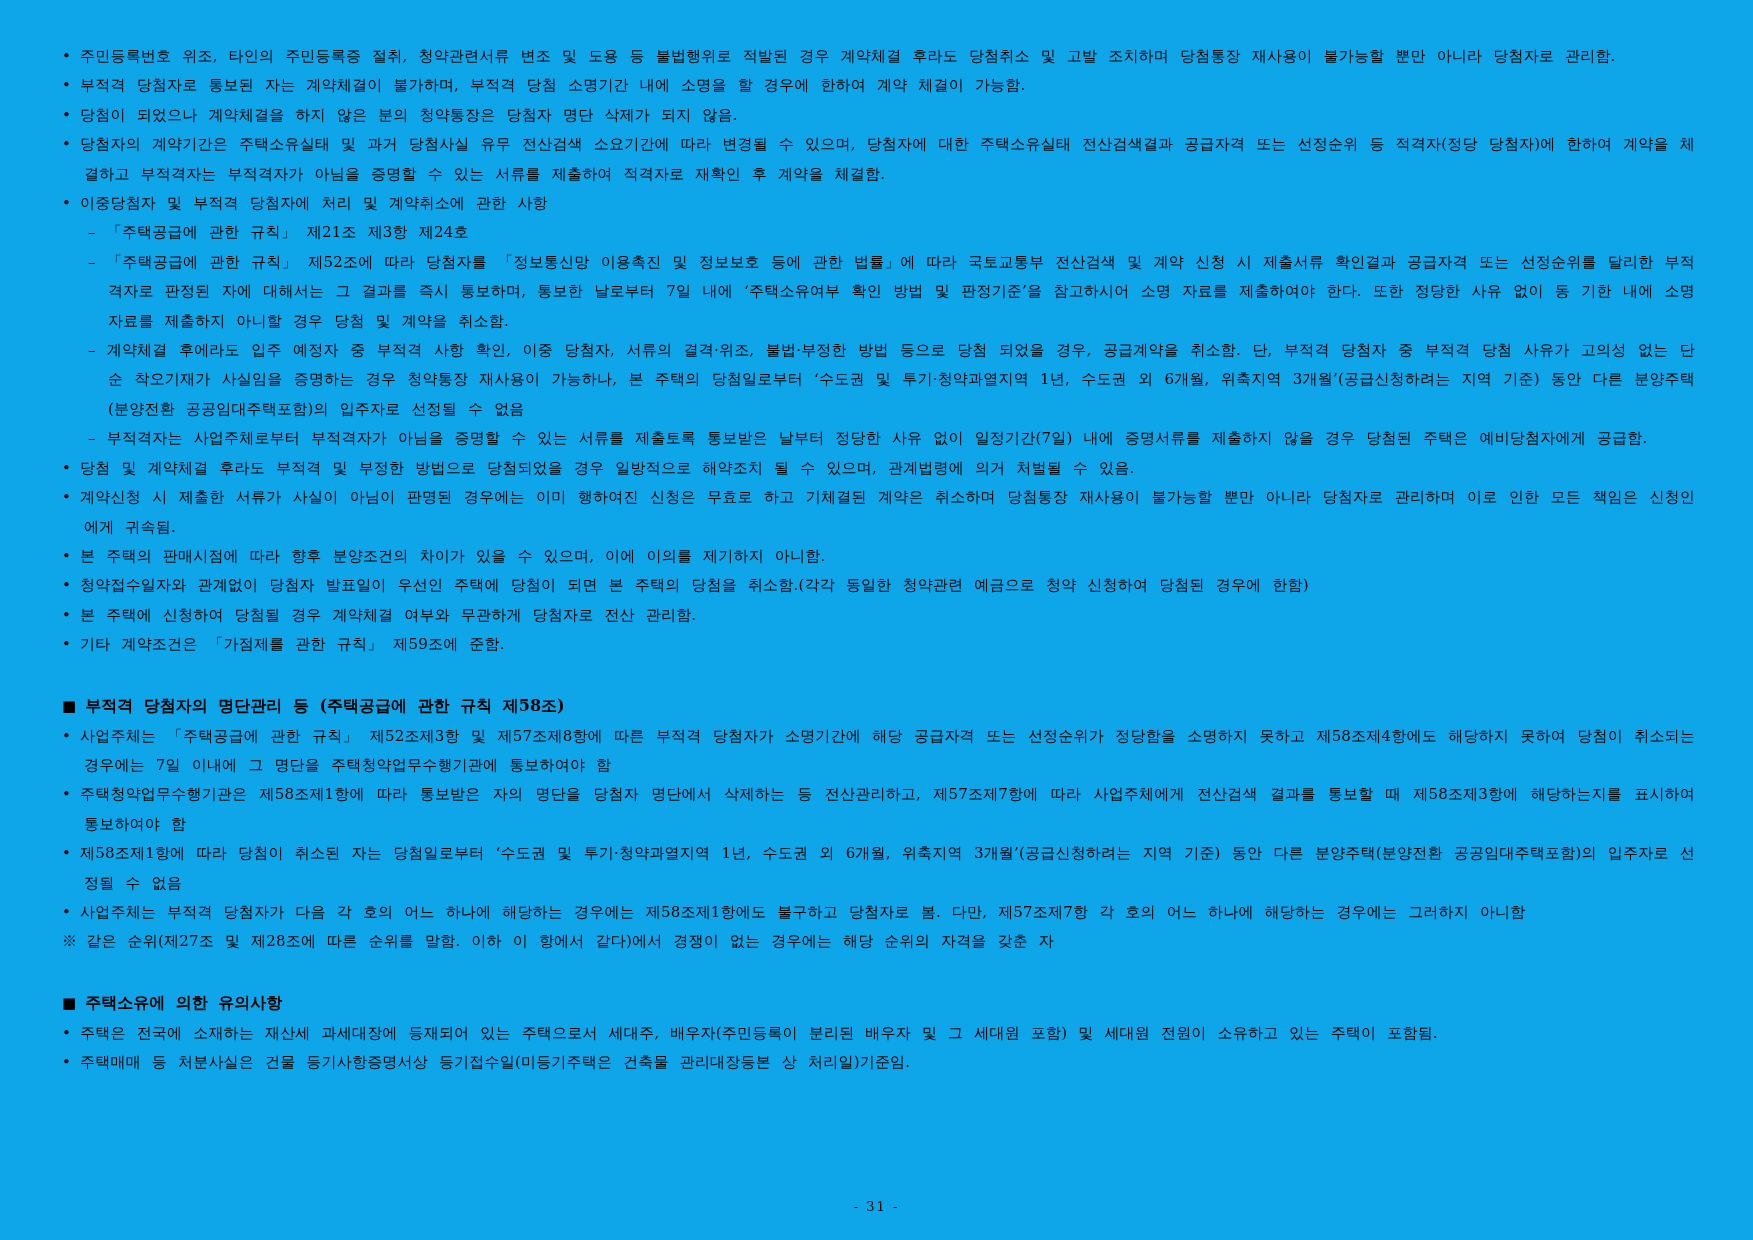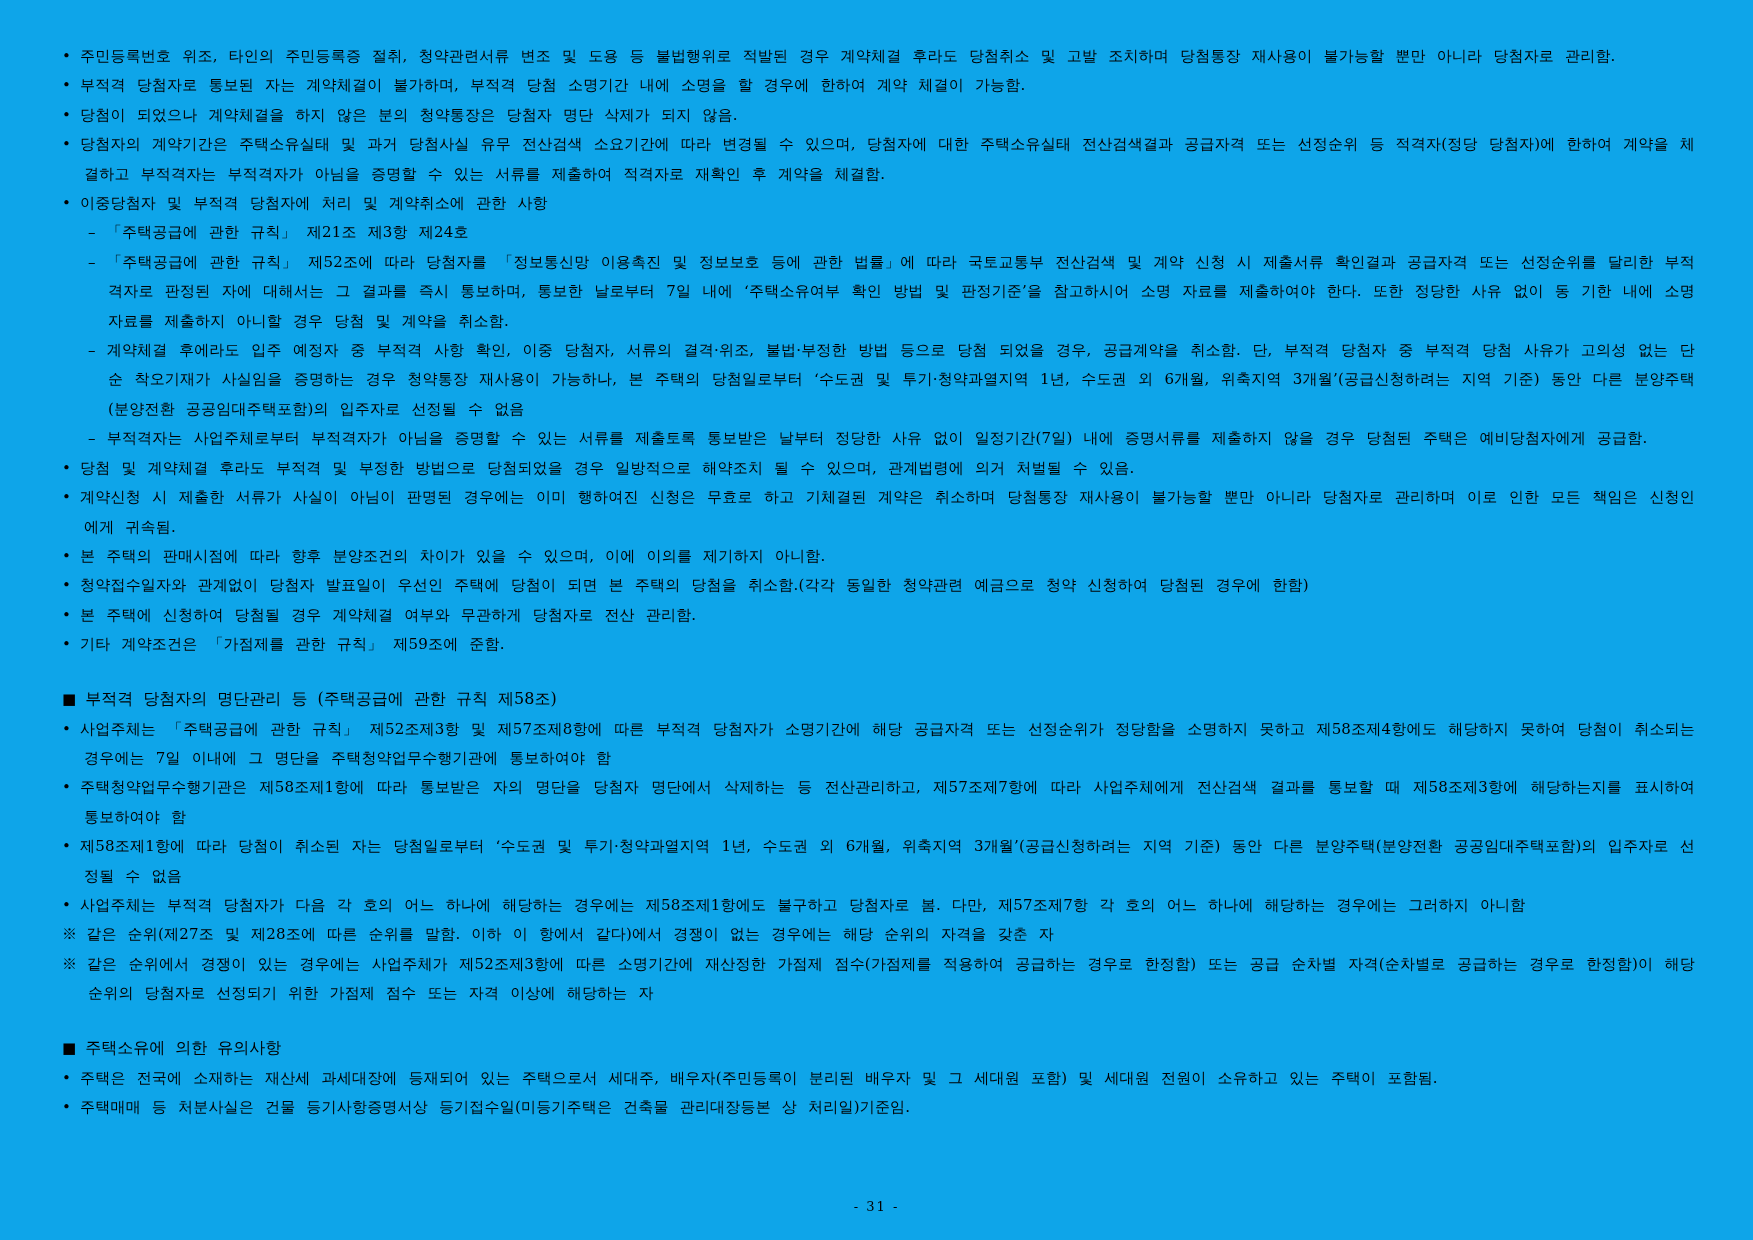--- a/index.html
+++ b/index.html
@@ -28,23 +28,23 @@
   }
   
   .b { padding-left: 22px; text-indent: -22px; }
   
   .d { margin-left: 26px; padding-left: 20px; text-indent: -20px; }
   
   .n { padding-left: 26px; text-indent: -26px; }
   .mk { margin-right: 9px; }
   .d .mk { margin-right: 11px; }
   .heading {
-    margin: 24px 0 1px 0;
+    margin: 31px 0 1px 0;
     font-size: 16px;
-    font-weight: normal;
+    font-weight: bold;
     line-height: 30px;
     text-align: left;
     word-spacing: 5px;
   }
   .heading .sq { margin-right: 9px; font-size: 15px; }
   .footer {
     position: absolute;
     left: 0;
     bottom: 26px;
     width: 100%;
@@ -76,21 +76,20 @@
     <p class="item b"><span class="mk">•</span><span>기타 계약조건은 「가점제를 관한 규칙」 제59조에 준함.</span></p>
   </section>
 
   <section>
     <h2 class="heading"><span class="sq">■</span><span>부적격 당첨자의 명단관리 등 (주택공급에 관한 규칙 제58조)</span></h2>
     <p class="item b"><span class="mk">•</span><span>사업주체는 「주택공급에 관한 규칙」 제52조제3항 및 제57조제8항에 따른 부적격 당첨자가 소명기간에 해당 공급자격 또는 선정순위가 정당함을 소명하지 못하고 제58조제4항에도 해당하지 못하여 당첨이 취소되는 경우에는 7일 이내에 그 명단을 주택청약업무수행기관에 통보하여야 함</span></p>
     <p class="item b"><span class="mk">•</span><span>주택청약업무수행기관은 제58조제1항에 따라 통보받은 자의 명단을 당첨자 명단에서 삭제하는 등 전산관리하고, 제57조제7항에 따라 사업주체에게 전산검색 결과를 통보할 때 제58조제3항에 해당하는지를 표시하여 통보하여야 함</span></p>
     <p class="item b"><span class="mk">•</span><span>제58조제1항에 따라 당첨이 취소된 자는 당첨일로부터 ‘수도권 및 투기·청약과열지역 1년, 수도권 외 6개월, 위축지역 3개월’(공급신청하려는 지역 기준) 동안 다른 분양주택(분양전환 공공임대주택포함)의 입주자로 선정될 수 없음</span></p>
     <p class="item b"><span class="mk">•</span><span>사업주체는 부적격 당첨자가 다음 각 호의 어느 하나에 해당하는 경우에는 제58조제1항에도 불구하고 당첨자로 봄. 다만, 제57조제7항 각 호의 어느 하나에 해당하는 경우에는 그러하지 아니함</span></p>
     <p class="item n"><span class="mk">※</span><span>같은 순위(제27조 및 제28조에 따른 순위를 말함. 이하 이 항에서 같다)에서 경쟁이 없는 경우에는 해당 순위의 자격을 갖춘 자</span></p>
-    <p class="item n"><span class="mk">※</span><span>같은 순위에서 경쟁이 있는 경우에는 사업주체가 제52조제3항에 따른 소명기간에 재산정한 가점제 점수(가점제를 적용하여 공급하는 경우로 한정함) 또는 공급 순차별 자격(순차별로 공급하는 경우로 한정함)이 해당 순위의 당첨자로 선정되기 위한 가점제 점수 또는 자격 이상에 해당하는 자</span></p>
   </section>
 
   <section>
     <h2 class="heading"><span class="sq">■</span><span>주택소유에 의한 유의사항</span></h2>
     <p class="item b"><span class="mk">•</span><span>주택은 전국에 소재하는 재산세 과세대장에 등재되어 있는 주택으로서 세대주, 배우자(주민등록이 분리된 배우자 및 그 세대원 포함) 및 세대원 전원이 소유하고 있는 주택이 포함됨.</span></p>
     <p class="item b"><span class="mk">•</span><span>주택매매 등 처분사실은 건물 등기사항증명서상 등기접수일(미등기주택은 건축물 관리대장등본 상 처리일)기준임.</span></p>
 
   </section>
 
   <div class="footer">- 31 -</div>

